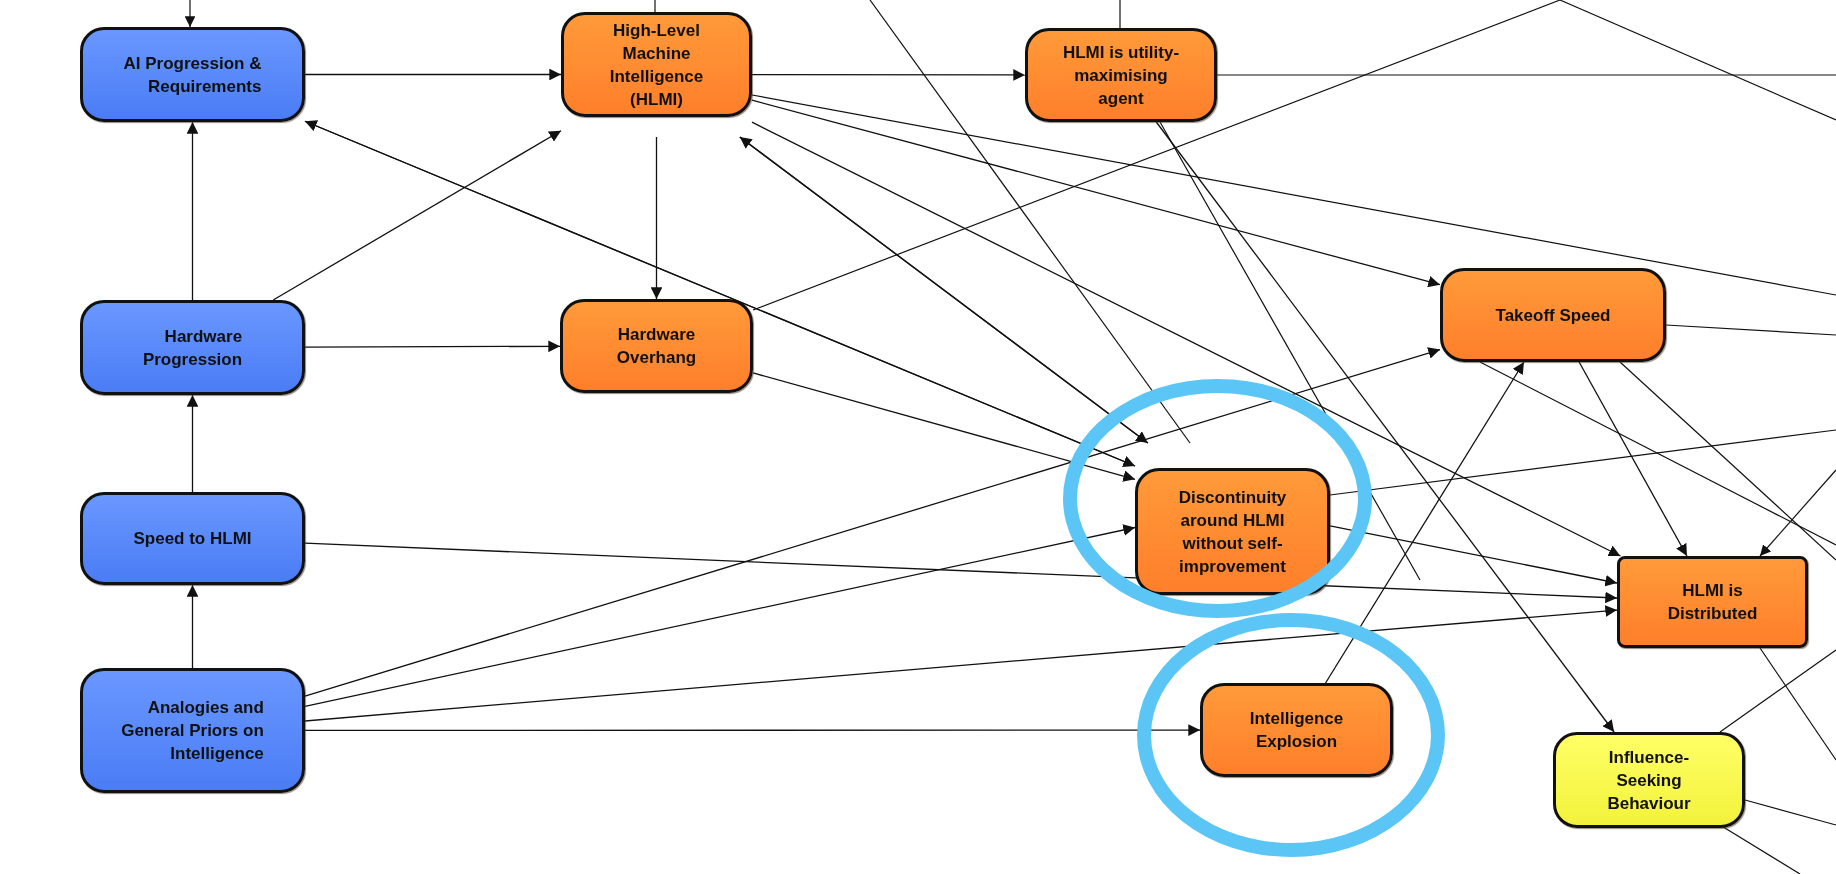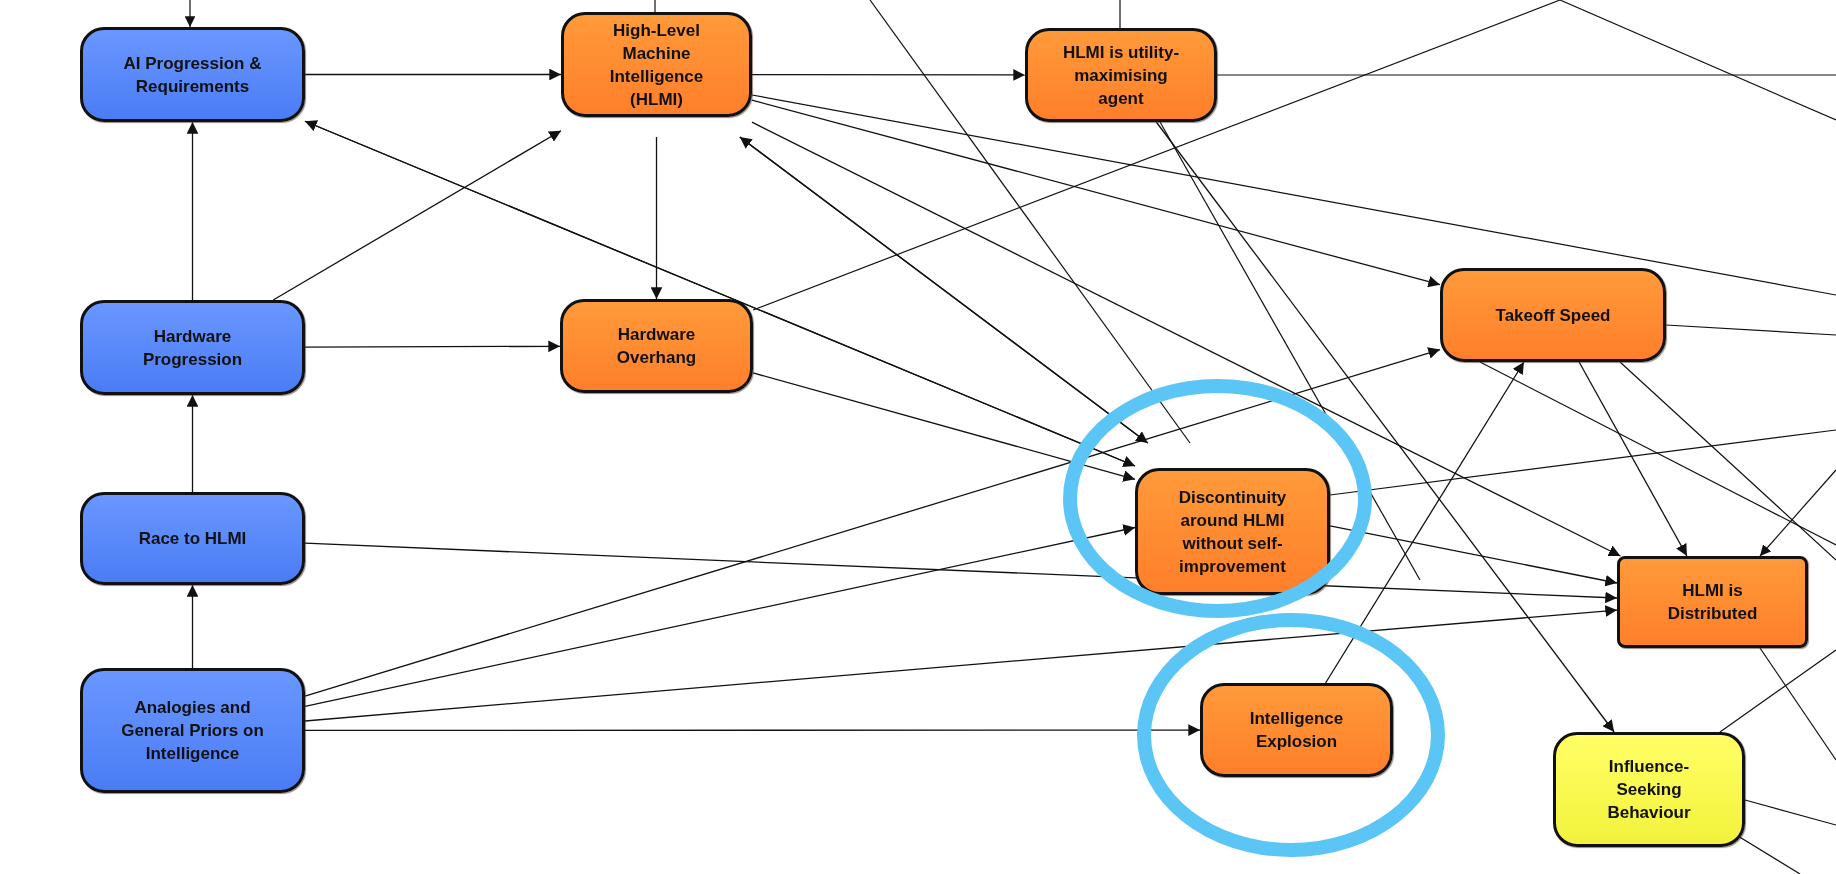--- a/index.html
+++ b/index.html
@@ -6,21 +6,21 @@
   body { width: 1836px; height: 874px; position: relative; overflow: hidden; font-family: "Liberation Sans", sans-serif; }
   #edges { position: absolute; left: 0; top: 0; width: 1836px; height: 874px; }
   .node {
     position: absolute; box-sizing: border-box;
     border: 3px solid #111; border-radius: 24px;
     display: flex; align-items: center; justify-content: center; text-align: center;
     font-family: "Liberation Sans", sans-serif; font-weight: bold; font-size: 17px; line-height: 23px;
     color: #111; padding: 4px 10px; white-space: pre-line;
     box-shadow: 1px 1px 1px rgba(80,60,40,0.6);
   }
-  .node.blue { background: linear-gradient(#6a97ff, #4a7cf5); }
+  .node.blue { background: linear-gradient(#6a97ff, #4a7cf5); text-align: right; }
   .node.orange { background: linear-gradient(#ff9a3a, #ff7f2a); }
   .node.yellow { background: linear-gradient(#ffff66, #f2f23c); }
   .hl { position: absolute; box-sizing: border-box; border: 14px solid #5bc6f5; border-radius: 50%; pointer-events: none; }
 </style>
 </head>
 <body>
 
 <svg id="edges" xmlns="http://www.w3.org/2000/svg">
   <defs>
     <marker id="arrow" viewBox="0 0 10 10" refX="10" refY="5" markerWidth="9" markerHeight="9" orient="auto-start-reverse">
@@ -70,21 +70,21 @@
       <line x1="1836" y1="470" x2="1760" y2="556" stroke-width="1.2" marker-end="url(#arrow)"></line>
       <line x1="870" y1="0" x2="1190" y2="443" stroke-width="1.2"></line>
       <line x1="1160" y1="122" x2="1420" y2="580" stroke-width="1.2"></line>
     </g>
 </svg>
 
 <div class="node blue" style="left:80px;top:27px;width:225px;height:95px;">AI Progression &amp;
 Requirements</div>
 <div class="node blue" style="left:80px;top:300px;width:225px;height:95px;">Hardware
 Progression</div>
-<div class="node blue" style="left:80px;top:492px;width:225px;height:93px;">Race to HLMI</div>
+<div class="node blue" style="left:80px;top:492px;width:225px;height:93px;">Speed to HLMI</div>
 <div class="node blue" style="left:80px;top:668px;width:225px;height:125px;">Analogies and
 General Priors on
 Intelligence</div>
 
 <div class="node orange" style="left:561px;top:12px;width:191px;height:105px;">High-Level
 Machine
 Intelligence
 (HLMI)</div>
 <div class="node orange" style="left:560px;top:299px;width:193px;height:94px;">Hardware
 Overhang</div>
@@ -93,18 +93,18 @@
 agent</div>
 <div class="node orange" style="left:1135px;top:468px;width:195px;height:127px;">Discontinuity
 around HLMI
 without self-
 improvement</div>
 <div class="node orange" style="left:1200px;top:683px;width:193px;height:94px;">Intelligence
 Explosion</div>
 <div class="node orange" style="left:1440px;top:268px;width:226px;height:94px;">Takeoff Speed</div>
 <div class="node orange" style="left:1617px;top:556px;width:191px;height:92px;border-radius:8px;">HLMI is
 Distributed</div>
-<div class="node yellow" style="left:1553px;top:732px;width:192px;height:115px;">Influence-
+<div class="node yellow" style="left:1553px;top:732px;width:192px;height:96px;">Influence-
 Seeking
 Behaviour</div>
 
 <div class="hl" style="left:1063px;top:379px;width:309px;height:239px;"></div>
 <div class="hl" style="left:1137px;top:613px;width:308px;height:244px;"></div>
 
 </body></html>

